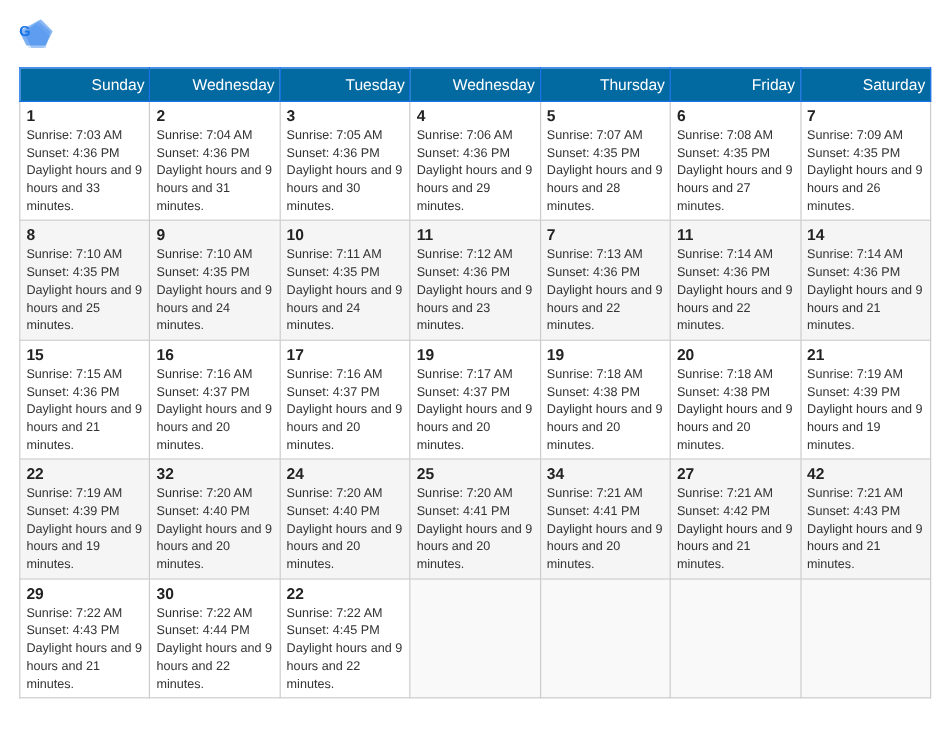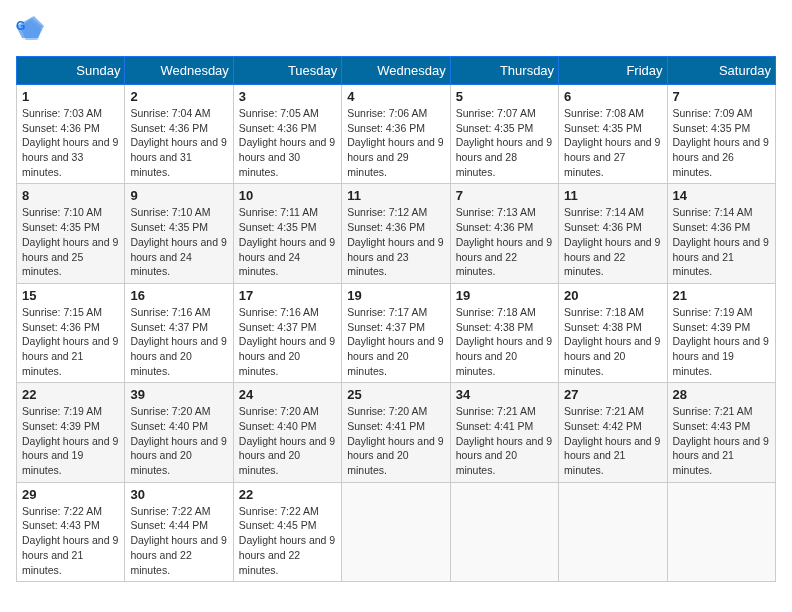--- a/index.html
+++ b/index.html
@@ -299,21 +299,21 @@
       <tr>
         <td>
         <span class="day-num">22</span>
         <div class="day-info">
           Sunrise: 7:19 AM<br>
           Sunset: 4:39 PM<br>
           Daylight hours and 9 hours and 19 minutes.
         </div>
       </td>
         <td>
-        <span class="day-num">39</span>
+        <span class="day-num">32</span>
         <div class="day-info">
           Sunrise: 7:20 AM<br>
           Sunset: 4:40 PM<br>
           Daylight hours and 9 hours and 20 minutes.
         </div>
       </td>
         <td>
         <span class="day-num">24</span>
         <div class="day-info">
           Sunrise: 7:20 AM<br>
@@ -339,21 +339,21 @@
       </td>
         <td>
         <span class="day-num">27</span>
         <div class="day-info">
           Sunrise: 7:21 AM<br>
           Sunset: 4:42 PM<br>
           Daylight hours and 9 hours and 21 minutes.
         </div>
       </td>
         <td>
-        <span class="day-num">28</span>
+        <span class="day-num">42</span>
         <div class="day-info">
           Sunrise: 7:21 AM<br>
           Sunset: 4:43 PM<br>
           Daylight hours and 9 hours and 21 minutes.
         </div>
       </td>
       </tr>
       <tr>
         <td>
         <span class="day-num">29</span>

